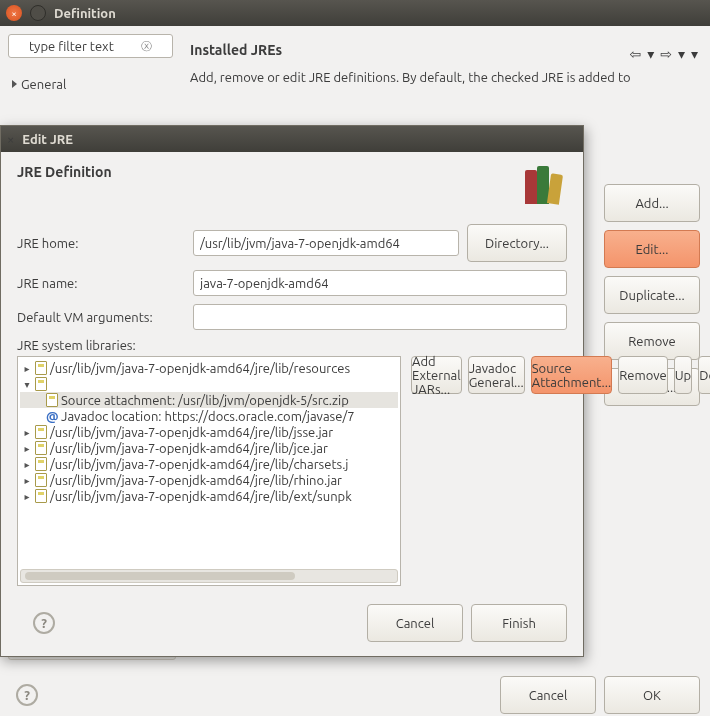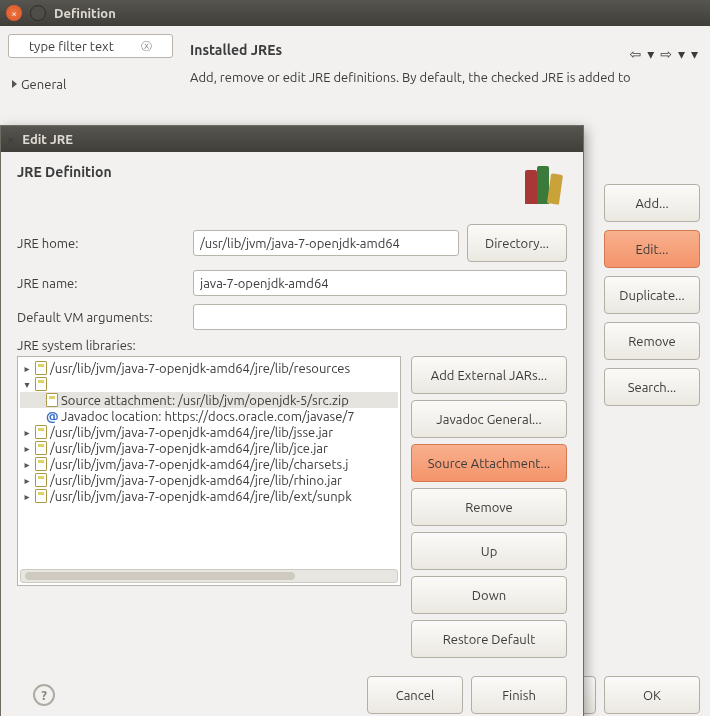--- a/index.html
+++ b/index.html
@@ -58,21 +58,21 @@
 .libs-area{display:flex;gap:10px;padding:0 16px 8px;}
 .tree{flex:1;border:1px solid #b8b4ab;background:#fff;height:230px;overflow:hidden;position:relative;}
 .tree-inner{padding:3px 2px;}
 .node{display:flex;align-items:center;gap:3px;padding:1px 0;white-space:nowrap;}
 .node .exp{width:10px;text-align:center;font-size:10px;color:#555;}
 .node.sel{background:#e6e4df;}
 .jar-icon{width:12px;height:14px;background:#fff;border:1px solid #a89a4a;border-radius:1px;display:inline-block;position:relative;}
 .jar-icon::after{content:"";position:absolute;top:2px;left:2px;right:2px;height:3px;background:#e0d268;}
 .at-icon{color:#3a6fc4;font-weight:bold;width:12px;text-align:center;}
 .tree .hscroll{position:absolute;bottom:2px;left:2px;right:2px;}
-.lib-btns{width:156px;display:flex;flex-direction:column;gap:6px;}
+.lib-btns{width:156px;display:flex;flex-direction:row;gap:6px;}
 .lib-btns .btn{width:100%;}
 
 .dlg-bottom{display:flex;align-items:center;padding:10px 16px 14px;border-top:0;}
 .dlg-bottom .btns{margin-left:auto;display:flex;gap:8px;}
 .dlg-bottom .btn{width:96px;}
 </style>
 </head>
 <body>
 
 <div class="titlebar">

